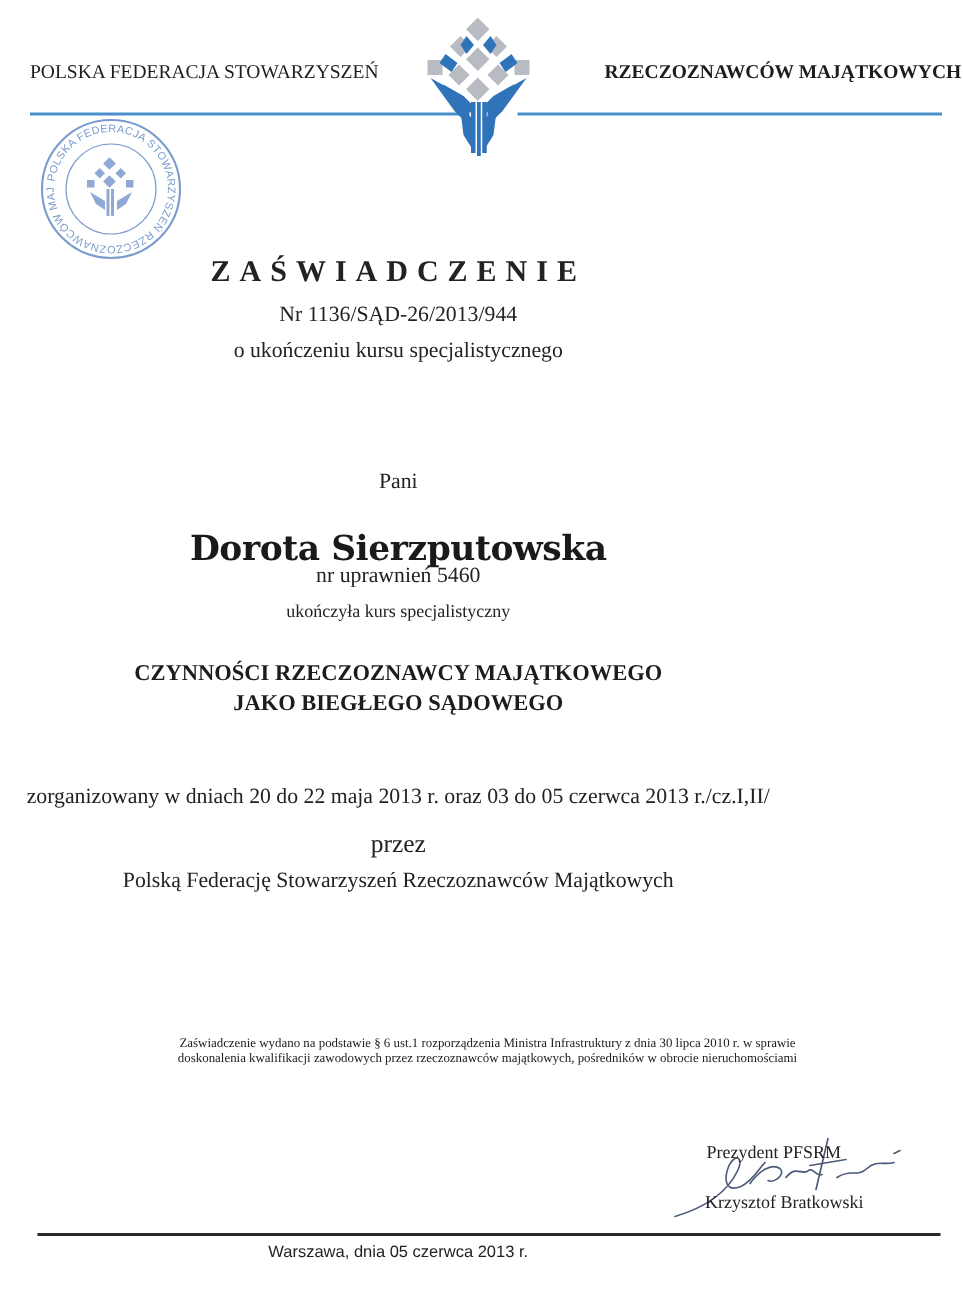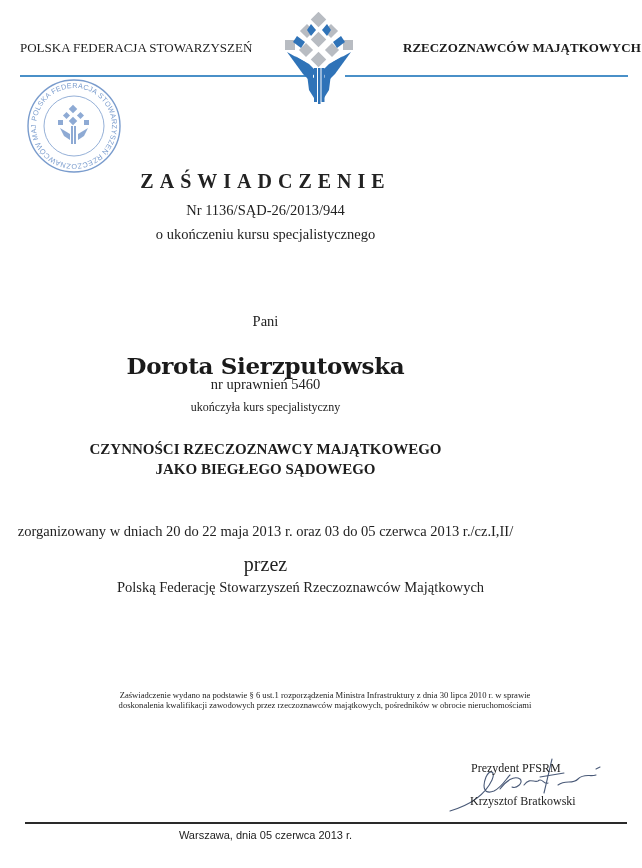--- a/index.html
+++ b/index.html
@@ -26,22 +26,22 @@
 
     .salutation { top: 313px; font-size: 14.5px; color: #222; }
     .recipient { top: 352px; font-size: 23px; font-weight: bold; color: #1a1a1a; font-family: "DejaVu Serif", serif; letter-spacing: -0.3px; }
     .license { top: 376px; font-size: 14.5px; color: #222; }
     .completed { top: 400px; font-size: 12px; color: #222; }
 
     .course1 { top: 441px; font-size: 15px; font-weight: bold; color: #1c1c1c; }
     .course2 { top: 461px; font-size: 15px; font-weight: bold; color: #1c1c1c; }
 
     .organized { top: 523px; font-size: 14.5px; color: #222; }
-    .by { top: 553px; font-size: 20px; color: #222; }
-    .federation { top: 579px; font-size: 14.5px; color: #222; margin-left: 35px; }
+    .by { top: 553px; font-size: 17px; color: #222; }
+    .federation { top: 579px; font-size: 14.5px; color: #222; }
 
     .legal { top: 690px; left: 80px; width: 490px; text-align: center; font-size: 8.6px; line-height: 10px; color: #222; }
 
     .signer-title { left: 471px; top: 761px; font-size: 12px; color: #222; }
     .signer-name { left: 470px; top: 794px; font-size: 12px; color: #222; }
     .signature { left: 440px; top: 755px; width: 170px; height: 60px; }
 
     .foot-line { left: 25px; top: 822px; width: 602px; height: 2px; background: #2a2a2a; }
     .place-date { top: 829px; font-size: 11px; font-family: "Liberation Sans", sans-serif; color: #222; }
   </style>

